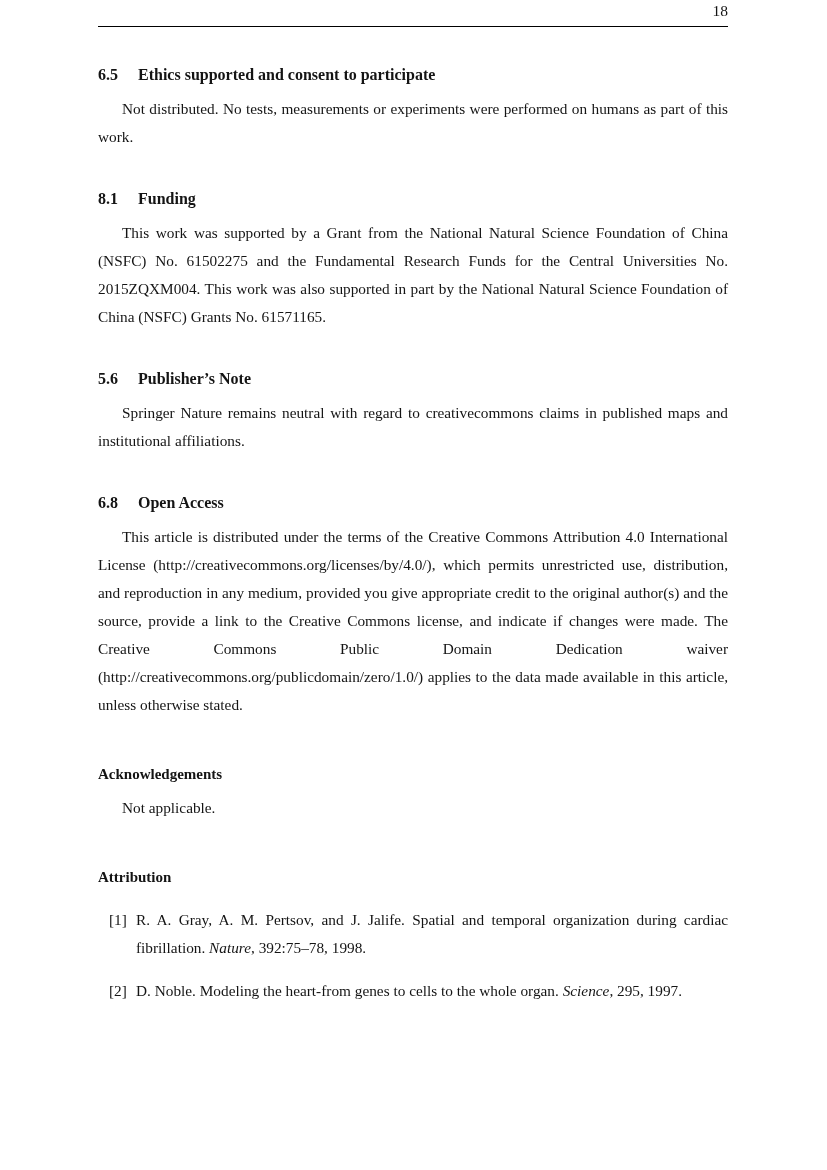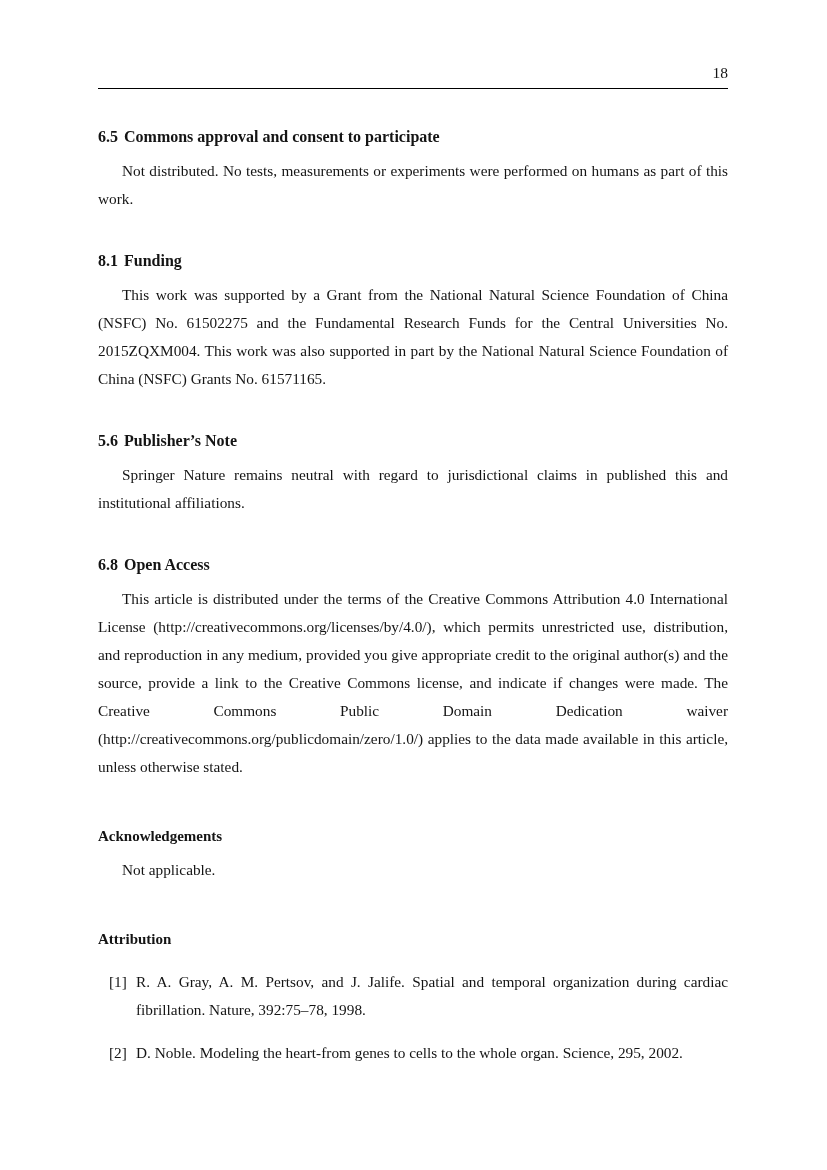--- a/index.html
+++ b/index.html
@@ -11,41 +11,40 @@
     margin: 0 auto;
     background: #ffffff;
     font-family: "Liberation Serif", "DejaVu Serif", serif;
     color: #141414;
     overflow: hidden;
   }
   .content {
     padding: 0 99px 0 98px;
   }
   .header {
-    padding-top: 62px;
   }
   .page-number {
     text-align: right;
     font-size: 15.5px;
     line-height: 22px;
   }
   .header-rule {
     border: none;
     border-top: 1.2px solid #000000;
     margin-top: 4px;
   }
   .section-heading {
     margin: 35px 0 7px 0;
     font-size: 16px;
     font-weight: bold;
     line-height: 26px;
   }
   .section-number {
     display: inline-block;
-    margin-right: 6px;
+    margin-right: 20px;
   }
   .body-par {
     font-size: 15.3px;
     line-height: 28px;
     text-align: justify;
     text-indent: 24px;
   }
   .big-heading {
     margin: 41px 0 6px 0;
     font-size: 15px;
@@ -62,64 +61,65 @@
     font-size: 15.3px;
     line-height: 28px;
     text-align: justify;
   }
   .ref-label {
     position: absolute;
     left: 11px;
     top: 0;
   }
   .journal-italic {
+    font-style: italic;
   }
 </style>
 </head>
 <body>
 
 <div class="page">
   <div class="content">
 
     <div class="header">
       <div class="page-number">18</div>
       <hr class="header-rule">
     </div>
 
     <div class="section">
-      <h2 class="section-heading"><span class="section-number">6.5</span><span>Commons approval and consent to participate</span></h2>
+      <h2 class="section-heading"><span class="section-number">6.5</span><span>Ethics supported and consent to participate</span></h2>
       <p class="body-par">Not distributed. No tests, measurements or experiments were performed on humans as part of this work.</p>
     </div>
 
     <div class="section">
       <h2 class="section-heading"><span class="section-number">8.1</span><span>Funding</span></h2>
       <p class="body-par">This work was supported by a Grant from the National Natural Science Foundation of China (NSFC) No. 61502275 and the Fundamental Research Funds for the Central Universities No. 2015ZQXM004. This work was also supported in part by the National Natural Science Foundation of China (NSFC) Grants No. 61571165.</p>
     </div>
 
     <div class="section">
       <h2 class="section-heading"><span class="section-number">5.6</span><span>Publisher’s Note</span></h2>
-      <p class="body-par">Springer Nature remains neutral with regard to jurisdictional claims in published this and institutional affiliations.</p>
+      <p class="body-par">Springer Nature remains neutral with regard to creativecommons claims in published maps and institutional affiliations.</p>
     </div>
 
     <div class="section">
       <h2 class="section-heading"><span class="section-number">6.8</span><span>Open Access</span></h2>
       <p class="body-par">This article is distributed under the terms of the Creative Commons Attribution 4.0 International License (http://creativecommons.org/licenses/by/4.0/), which permits unrestricted use, distribution, and reproduction in any medium, provided you give appropriate credit to the original author(s) and the source, provide a link to the Creative Commons license, and indicate if changes were made.  The Creative Commons Public Domain Dedication waiver (http://creativecommons.org/publicdomain/zero/1.0/) applies to the data made available in this article, unless otherwise stated.</p>
     </div>
 
     <div class="section">
       <h2 class="big-heading">Acknowledgements</h2>
       <p class="body-par">Not applicable.</p>
     </div>
 
     <div class="section">
       <h2 class="big-heading">Attribution</h2>
       <div class="ref-list">
         <div class="ref-item">
           <span class="ref-label">[1]</span><span>R. A. Gray, A. M. Pertsov, and J. Jalife.  Spatial and temporal organization during cardiac fibrillation. </span><span class="journal-italic">Nature</span><span>, 392:75–78, 1998.</span>
         </div>
         <div class="ref-item">
-          <span class="ref-label">[2]</span><span>D. Noble. Modeling the heart-from genes to cells to the whole organ. </span><span class="journal-italic">Science</span><span>, 295, 2002.</span>
+          <span class="ref-label">[2]</span><span>D. Noble. Modeling the heart-from genes to cells to the whole organ. </span><span class="journal-italic">Science</span><span>, 295, 1997.</span>
         </div>
       </div>
     </div>
 
   </div>
 </div>
 
 </body></html>

